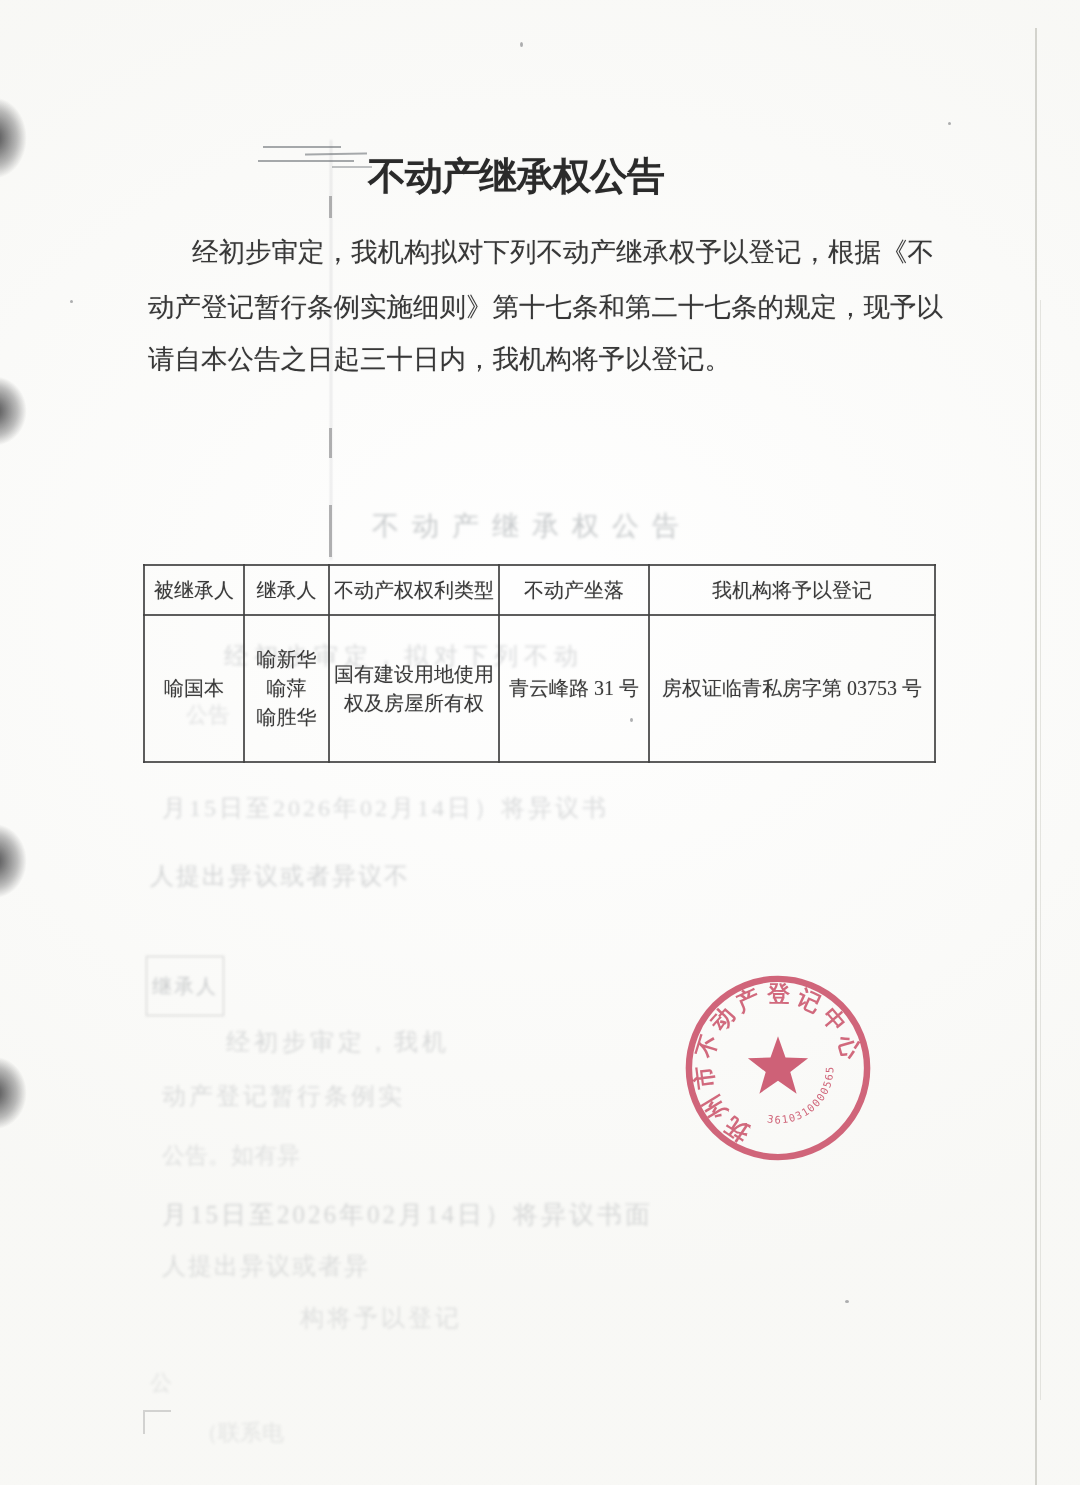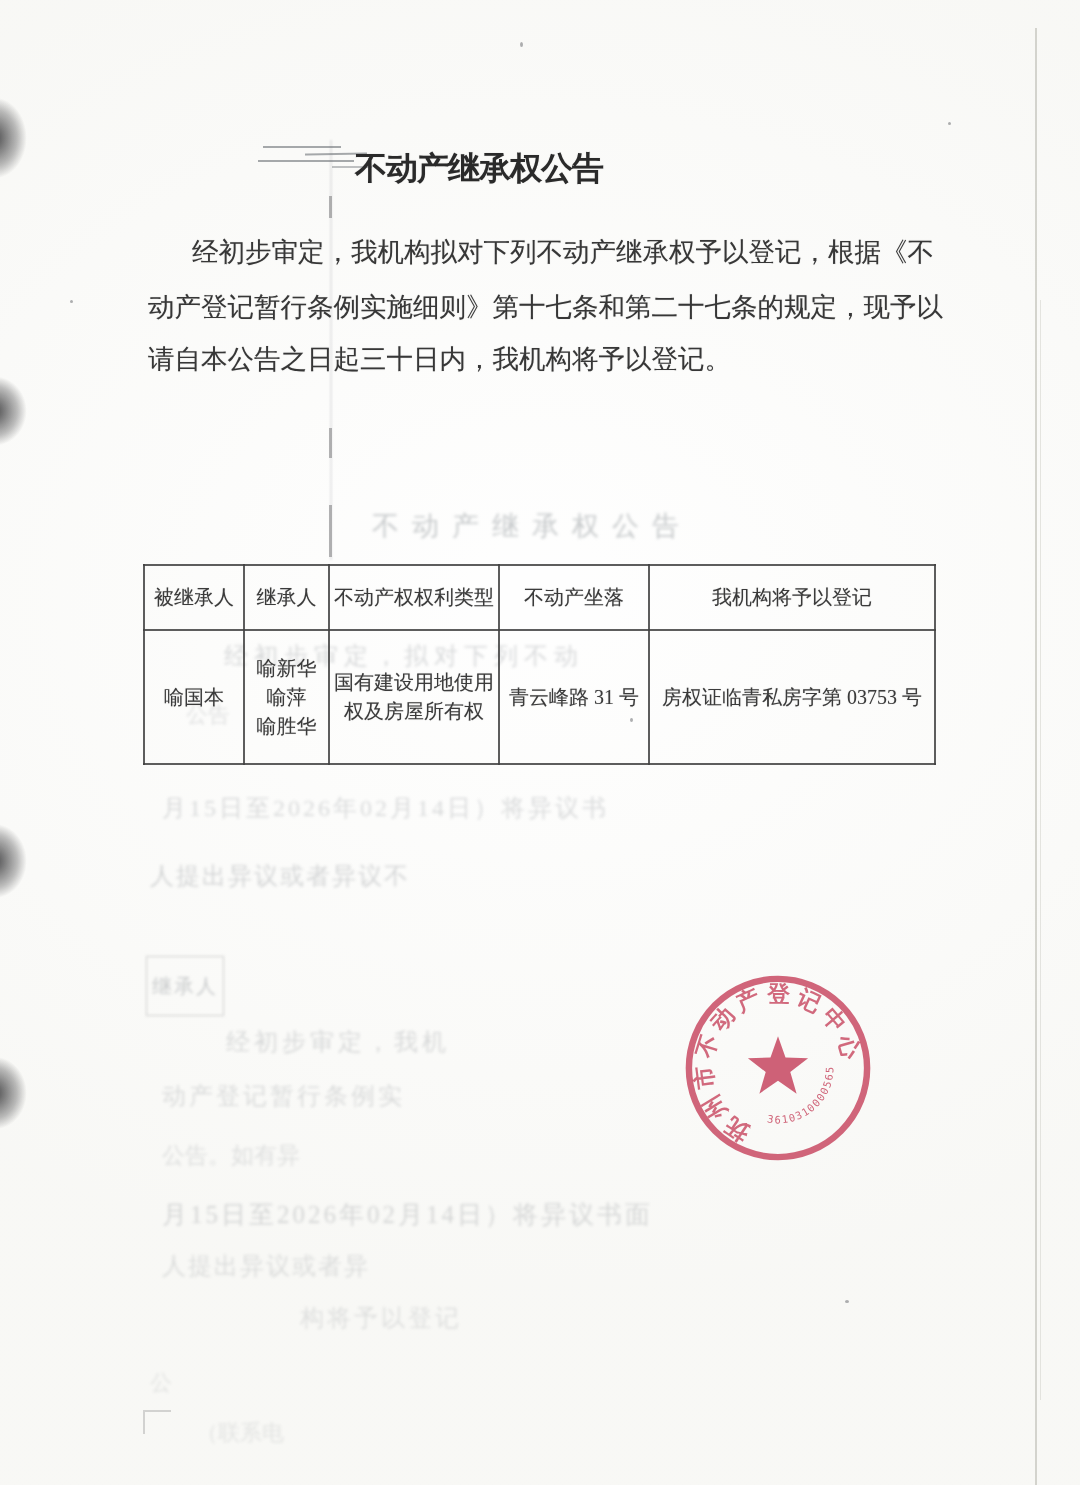--- a/index.html
+++ b/index.html
@@ -11,22 +11,22 @@
   }
   .sheet{position:absolute;inset:0;
     background:
       radial-gradient(ellipse 900px 700px at 50% 40%, rgba(255,255,255,.9), rgba(244,244,240,.35)),
       #fafaf8;
   }
   .ink{ text-shadow:0 0 1px rgba(80,80,80,.35); }
 
   
   .title{
-    position:absolute;left:355px;top:126px;width:320px;
-    font-size:32px;font-weight:bold;letter-spacing:-1px;color:#2a2a2a;
+    position:absolute;left:368px;top:126px;width:320px;
+    font-size:38px;font-weight:bold;letter-spacing:-1px;color:#2a2a2a;
     white-space:nowrap;
   }
   
   .scribble span{position:absolute;background:rgba(95,100,105,.55);height:2px;filter:blur(.4px);}
   .scr1{left:263px;top:146px;width:78px;}
   .scr2{left:305px;top:153px;width:62px;transform:rotate(-1deg);}
   .scr3{left:258px;top:160px;width:96px;}
   .scr4{left:332px;top:166px;width:40px;opacity:.7;}
 
   
@@ -39,21 +39,21 @@
   .notice-table{
     position:absolute;left:143px;top:564px;width:791px;height:199px;
     border-collapse:collapse;table-layout:fixed;
     font-size:20px;color:#3b3b3b;
   }
   .notice-table th,.notice-table td{
     border:2px solid rgba(65,65,65,.85);
     text-align:center;vertical-align:middle;
     font-weight:normal;padding:2px 3px;
   }
-  .notice-table thead tr{height:65px;}
+  .notice-table thead tr{height:50px;}
   .notice-table tbody tr{height:134px;}
   .col1{width:100px;} .col2{width:85px;} .col3{width:170px;} .col4{width:150px;} .col5{width:286px;}
   td.pre{white-space:pre-line;line-height:1.45;}
 
   
   .address{position:absolute;left:148px;top:820px;width:758px;font-size:26.5px;color:#373737;}
   .address .aline{height:56px;line-height:56px;white-space:nowrap;}
   .address .aline.first{text-indent:44px;}
 
   

